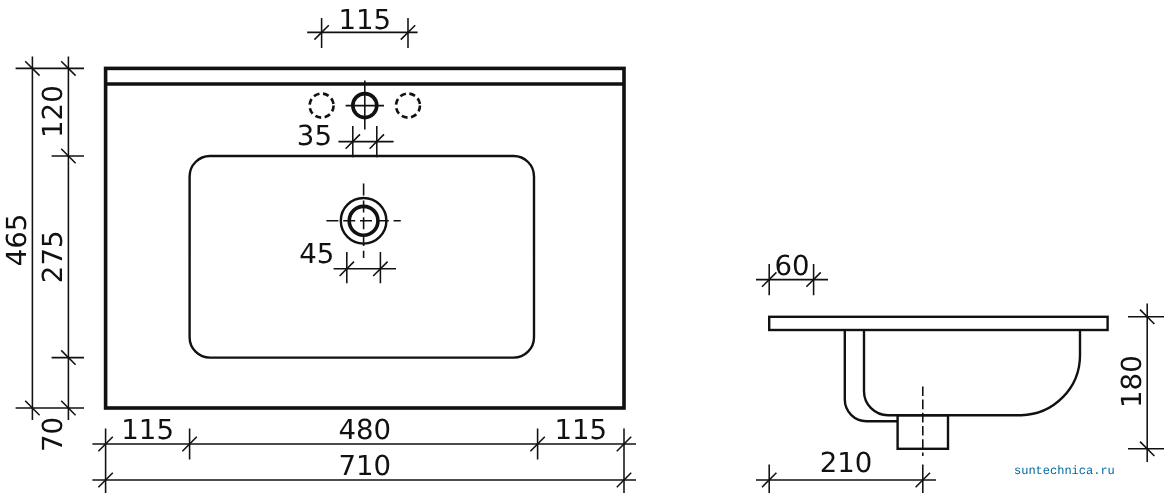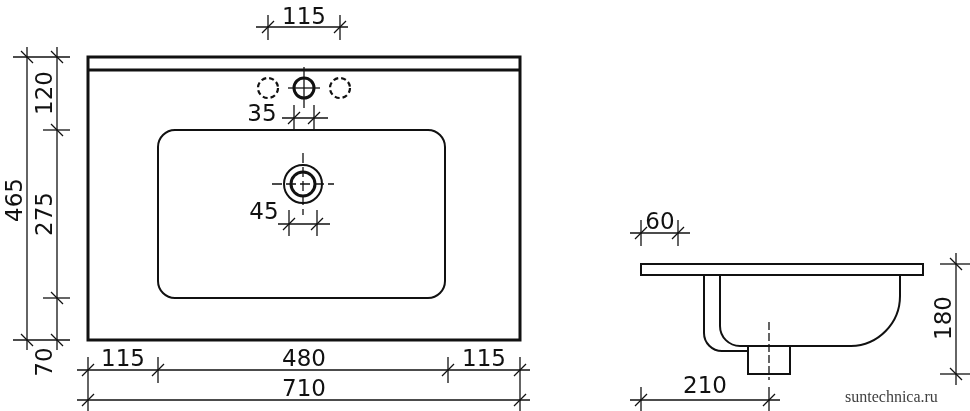--- a/index.html
+++ b/index.html
@@ -3,21 +3,21 @@
 <meta charset="utf-8">
 <style>
   html,body{margin:0;padding:0;background:#fff;}
   body{width:970px;height:411px;overflow:hidden;position:relative;font-family:"Liberation Sans",sans-serif;}
   svg{position:absolute;left:0;top:0;}
   .dim{font-family:"DejaVu Sans",sans-serif;font-size:23px;fill:#111;}
   .thin{stroke:#111;stroke-width:1.3;fill:none;}
   .thick{stroke:#111;stroke-width:3;fill:none;}
   .mid{stroke:#111;stroke-width:2;fill:none;}
   .dash{stroke:#111;stroke-width:2.2;fill:none;stroke-dasharray:5 3;}
-  .wm{position:absolute;left:845px;top:388px;font-size:16px;color:#404040;font-family:Liberation Serif, serif;}
+  .wm{position:absolute;left:845px;top:388px;font-size:10px;color:#0369a1;font-family:Liberation Mono, monospace;}
 </style>
 </head>
 <body>
 
 <svg width="970" height="411" viewBox="0 0 970 411">
 
   <g>
     <rect x="88" y="57" width="432" height="283" class="thick"></rect>
     <line x1="88" y1="70" x2="520" y2="70" class="thick"></line>
     <path d="M175,130 H428 A17,17 0 0 1 445,147 V281 A17,17 0 0 1 428,298 H175 A17,17 0 0 1 158,281 V147 A17,17 0 0 1 175,130 Z" class="mid"></path>

